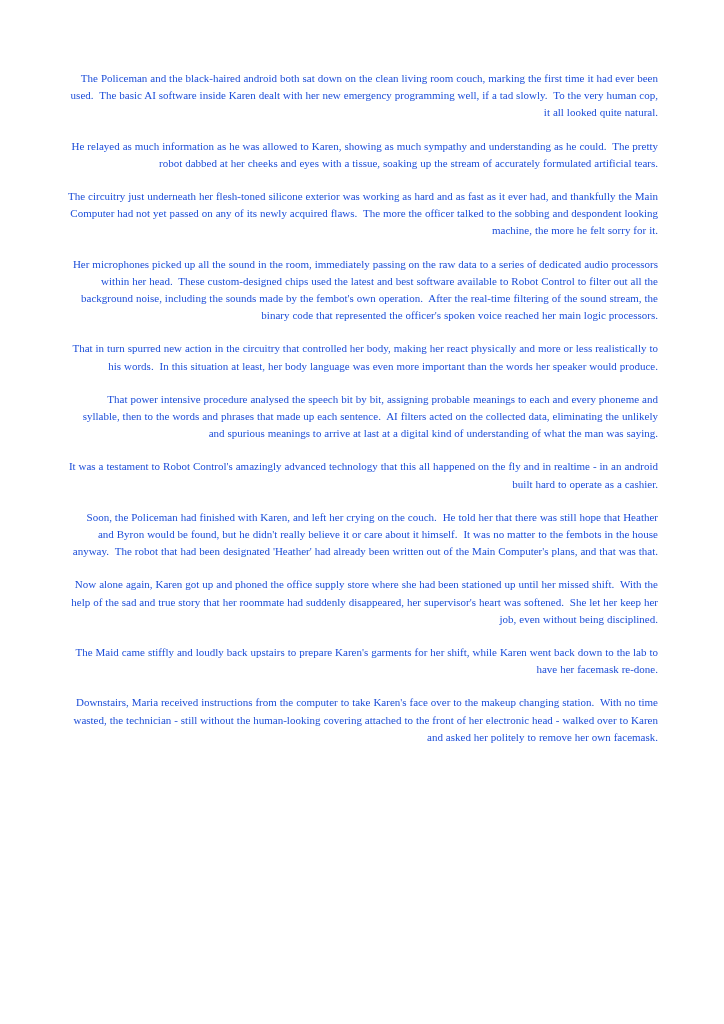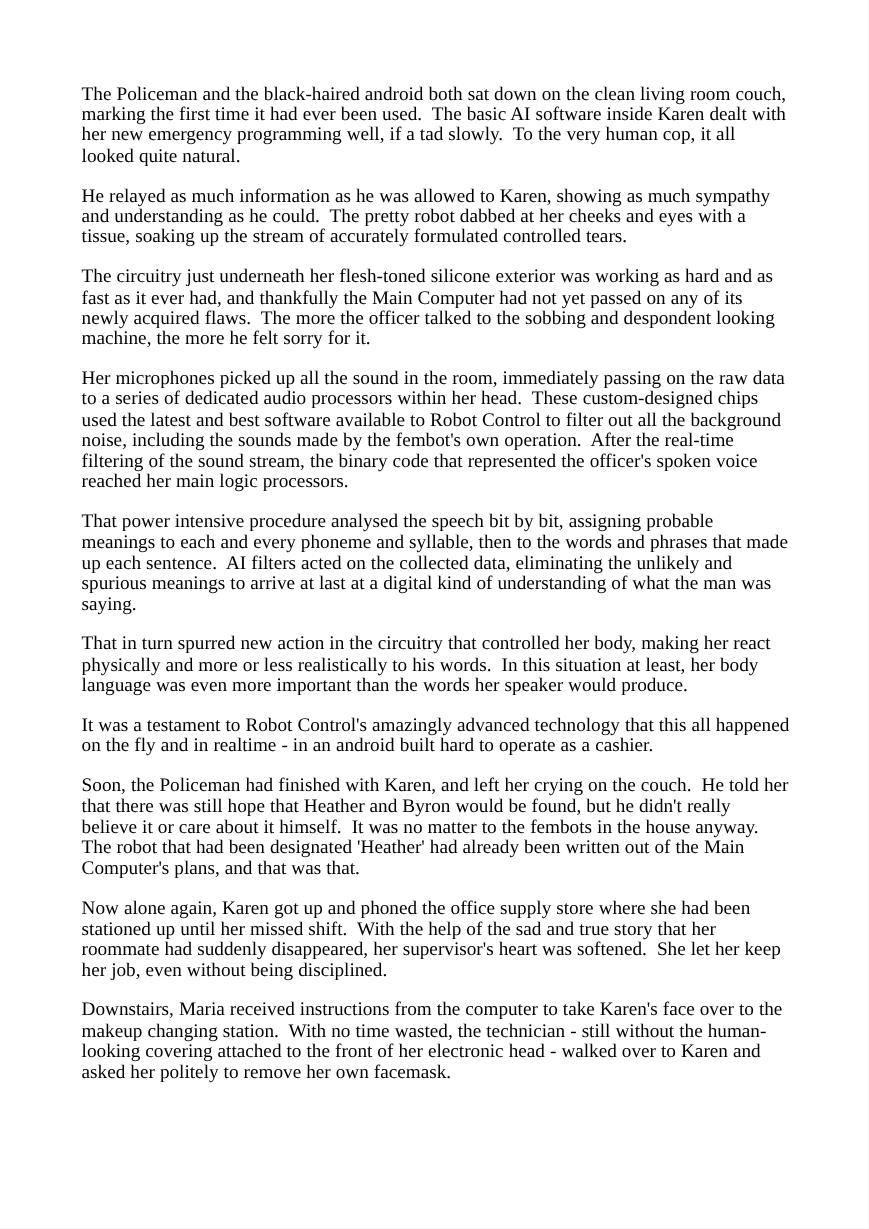--- a/index.html
+++ b/index.html
@@ -13,40 +13,41 @@
     height: 1024px;
     background: #ffffff;
     overflow: hidden;
     font-family: "Liberation Serif", "DejaVu Serif", serif;
   }
   .text-column {
     position: absolute;
     left: 68px;
     top: 70px;
     width: 590px;
-    color: #000000;
-    font-size: 16px;
+    color: #1d4ed8;
+    font-size: 11px;
     line-height: 17.2px;
-    text-align: left;
+    text-align: right;
   }
   .para {
     margin: 0 0 16px 0;
     white-space: pre-wrap;
     word-spacing: 0.2px;
   }
 </style>
 </head>
 <body>
 
 <div class="page">
   <div class="text-column">
       <p class="para">The Policeman and the black-haired android both sat down on the clean living room couch, marking the first time it had ever been used.  The basic AI software inside Karen dealt with her new emergency programming well, if a tad slowly.  To the very human cop, it all looked quite natural.</p>
-      <p class="para">He relayed as much information as he was allowed to Karen, showing as much sympathy and understanding as he could.  The pretty robot dabbed at her cheeks and eyes with a tissue, soaking up the stream of accurately formulated controlled tears.</p>
+      <p class="para">He relayed as much information as he was allowed to Karen, showing as much sympathy and understanding as he could.  The pretty robot dabbed at her cheeks and eyes with a tissue, soaking up the stream of accurately formulated artificial tears.</p>
       <p class="para">The circuitry just underneath her flesh-toned silicone exterior was working as hard and as fast as it ever had, and thankfully the Main Computer had not yet passed on any of its newly acquired flaws.  The more the officer talked to the sobbing and despondent looking machine, the more he felt sorry for it.</p>
       <p class="para">Her microphones picked up all the sound in the room, immediately passing on the raw data to a series of dedicated audio processors within her head.  These custom-designed chips used the latest and best software available to Robot Control to filter out all the background noise, including the sounds made by the fembot's own operation.  After the real-time filtering of the sound stream, the binary code that represented the officer's spoken voice reached her main logic processors.</p>
+      <p class="para">That in turn spurred new action in the circuitry that controlled her body, making her react physically and more or less realistically to his words.  In this situation at least, her body language was even more important than the words her speaker would produce.</p>
       <p class="para">That power intensive procedure analysed the speech bit by bit, assigning probable meanings to each and every phoneme and syllable, then to the words and phrases that made up each sentence.  AI filters acted on the collected data, eliminating the unlikely and spurious meanings to arrive at last at a digital kind of understanding of what the man was saying.</p>
-      <p class="para">That in turn spurred new action in the circuitry that controlled her body, making her react physically and more or less realistically to his words.  In this situation at least, her body language was even more important than the words her speaker would produce.</p>
       <p class="para">It was a testament to Robot Control's amazingly advanced technology that this all happened on the fly and in realtime - in an android built hard to operate as a cashier.</p>
       <p class="para">Soon, the Policeman had finished with Karen, and left her crying on the couch.  He told her that there was still hope that Heather and Byron would be found, but he didn't really believe it or care about it himself.  It was no matter to the fembots in the house anyway.  The robot that had been designated 'Heather' had already been written out of the Main Computer's plans, and that was that.</p>
       <p class="para">Now alone again, Karen got up and phoned the office supply store where she had been stationed up until her missed shift.  With the help of the sad and true story that her roommate had suddenly disappeared, her supervisor's heart was softened.  She let her keep her job, even without being disciplined.</p>
+      <p class="para">The Maid came stiffly and loudly back upstairs to prepare Karen's garments for her shift, while Karen went back down to the lab to have her facemask re-done.</p>
       <p class="para">Downstairs, Maria received instructions from the computer to take Karen's face over to the makeup changing station.  With no time wasted, the technician - still without the human-looking covering attached to the front of her electronic head - walked over to Karen and asked her politely to remove her own facemask.</p>
     </div>
 </div>
 
 </body></html>

